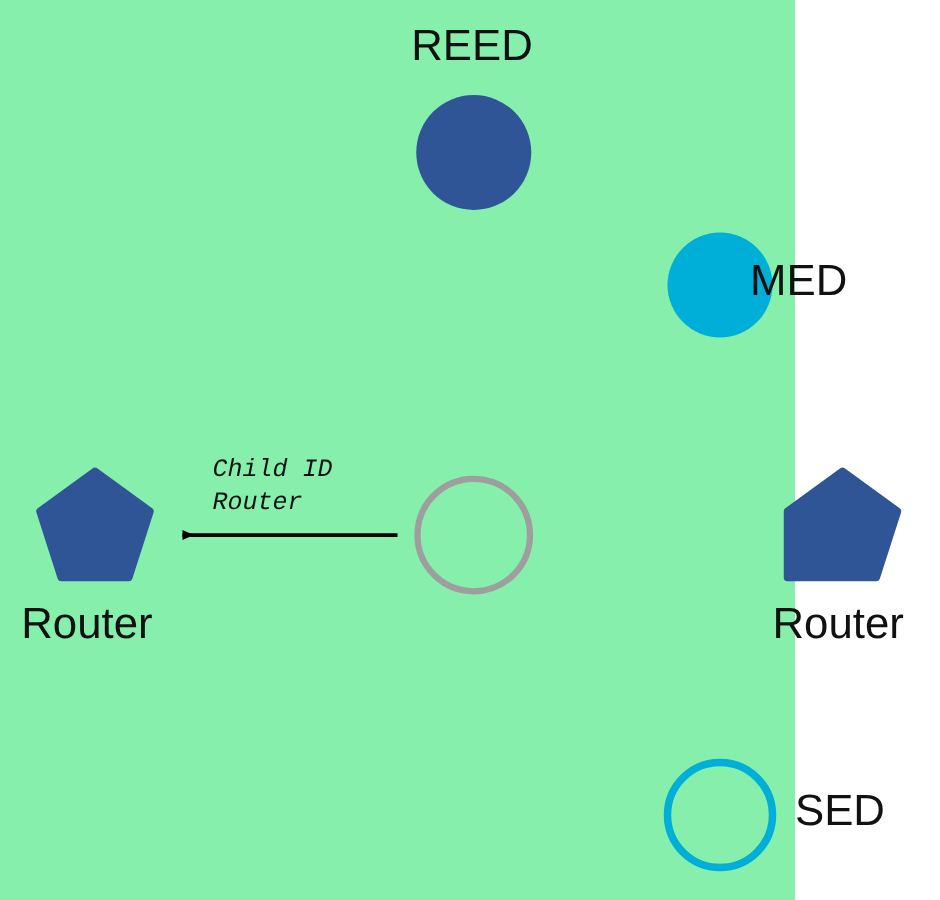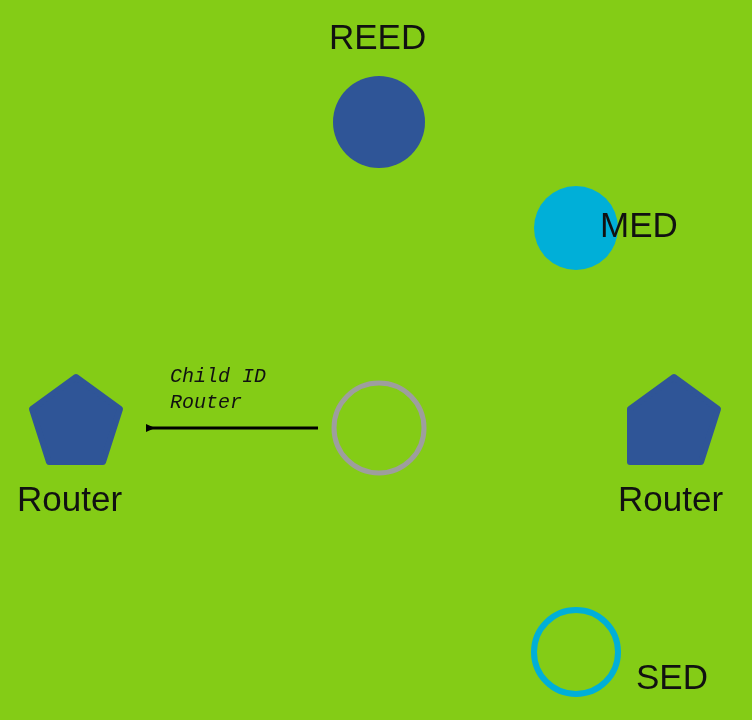--- a/index.html
+++ b/index.html
@@ -8,23 +8,23 @@
     background: #ffffff;
   }
   body {
     width: 752px;
     height: 720px;
     font-family: "Liberation Sans", sans-serif;
     overflow: hidden;
   }
   #canvas {
     position: relative;
-    width: 752px;
+    width: 636px;
     height: 720px;
-    background: #84cc16;
+    background: #86efac;
   }
   #diagram-svg {
     position: absolute;
     left: 0;
     top: 0;
     width: 752px;
     height: 720px;
   }
   .node-label {
     position: absolute;
@@ -32,21 +32,21 @@
     font-family: "Liberation Sans", sans-serif;
     font-size: 35px;
     line-height: 36px;
     letter-spacing: 0px;
     white-space: nowrap;
   }
   #label-reed   { left: 329px; top: 19px; }
   #label-med    { left: 600px; top: 207px; }
   #label-router-left  { left: 17px;  top: 481px; }
   #label-router-right { left: 618px; top: 481px; }
-  #label-sed    { left: 636px; top: 631px; margin-top: 28px; }
+  #label-sed    { left: 636px; top: 631px; }
 
   #edge-label {
     position: absolute;
     left: 170px;
     top: 364px;
     width: 132px;
     text-align: left;
     color: #111111;
     font-family: Liberation Mono, monospace;
     font-style: italic;

